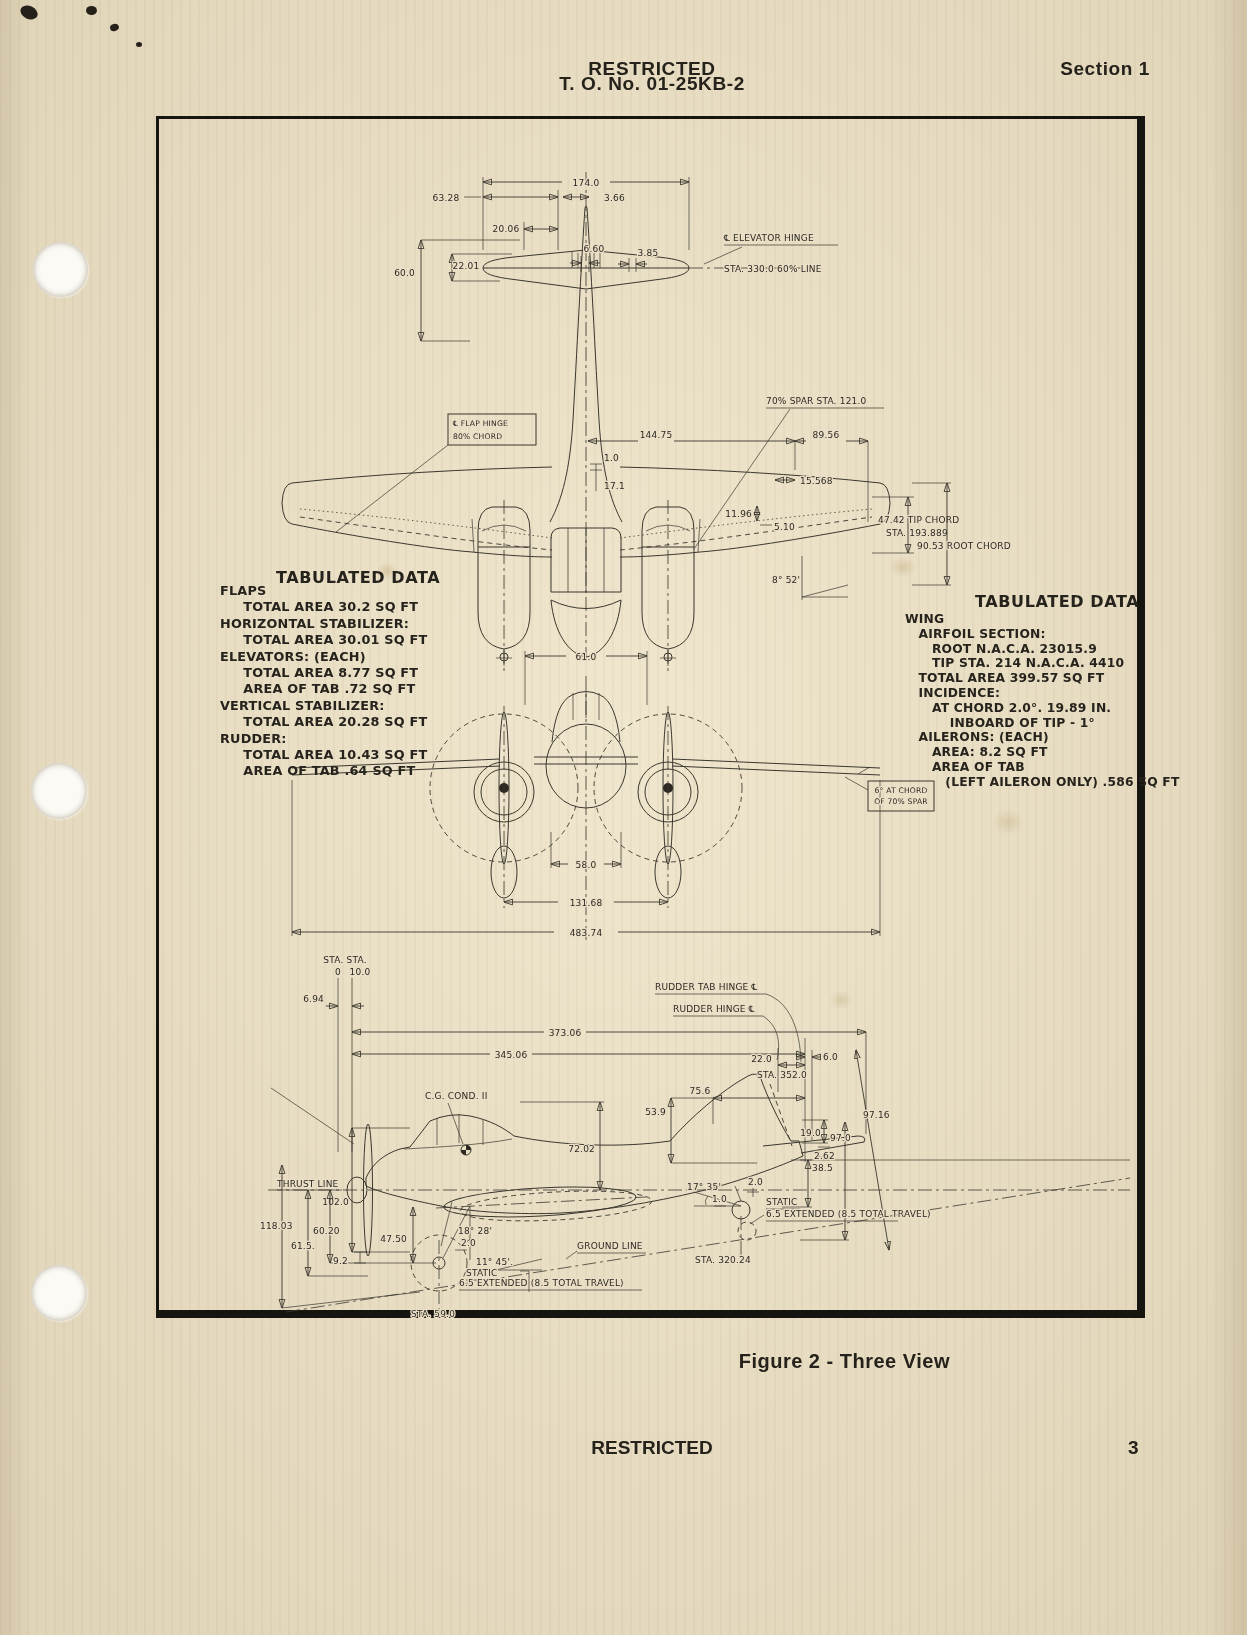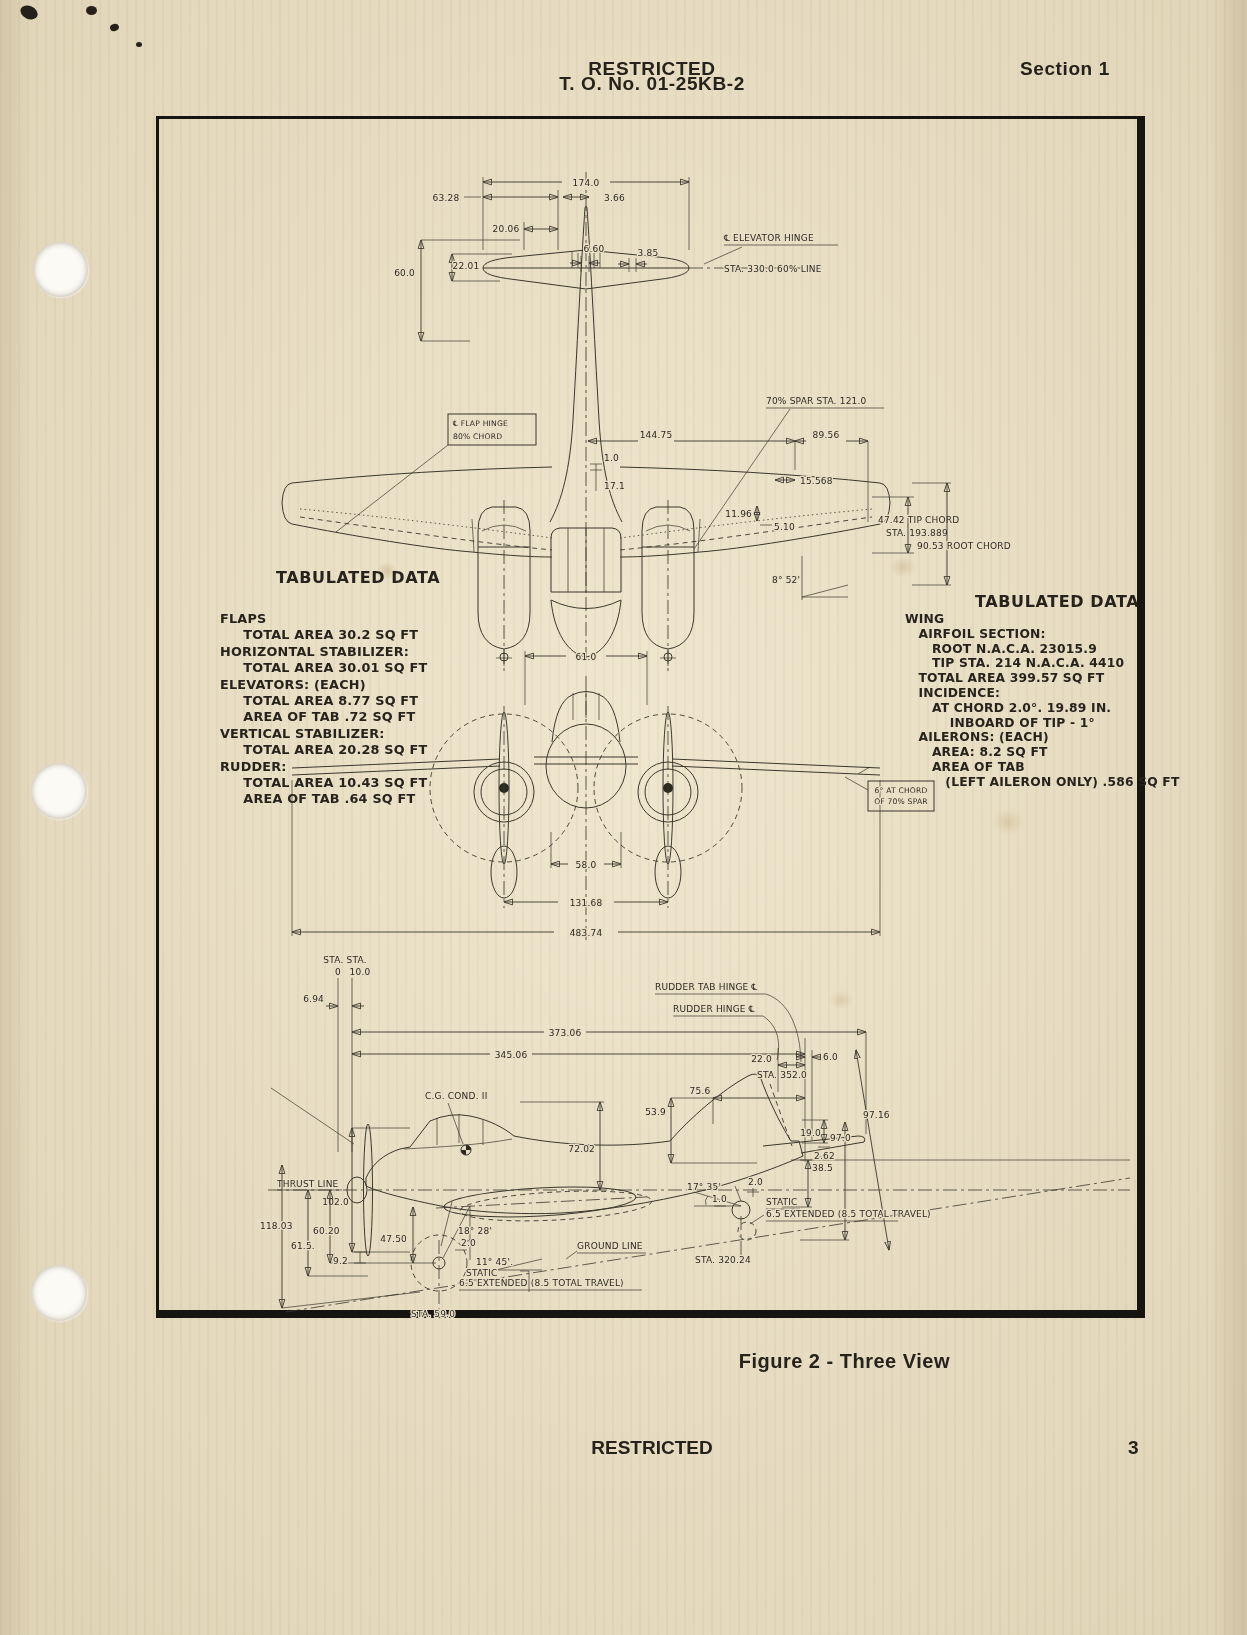--- a/index.html
+++ b/index.html
@@ -23,21 +23,21 @@
   .ink .dsh{stroke-dasharray:5 4;stroke-width:.9;}
   .ink .dot{stroke-dasharray:1.5 3;stroke-width:.8;}
   .ink .dim{stroke-width:.9;}
   .ink .thin{stroke-width:.7;}
   .ink .fill{fill:#2c2923;stroke:none;}
   text.lbl{font:9px "DejaVu Sans",sans-serif;fill:#2c2923;letter-spacing:.2px;
     paint-order:stroke;stroke:#eadfc6;stroke-width:2.6px;stroke-linejoin:round;}
   text.mid{text-anchor:middle;} text.end{text-anchor:end;}
   text.sm{font-size:7.6px;}
   .tabblock{position:absolute;white-space:pre;font-weight:bold;color:#26231d;}
-  .tabL{left:220px;top:583px;font-size:12.8px;line-height:16.4px;letter-spacing:.2px;margin-top:28px;}
+  .tabL{left:220px;top:583px;font-size:12.8px;line-height:16.4px;letter-spacing:.2px;}
   .tabR{left:905px;top:612px;font-size:12.3px;line-height:14.8px;letter-spacing:.2px;}
   .tabtitle{position:absolute;font-weight:bold;color:#26231d;font-size:16px;letter-spacing:.6px;}
   .cap{position:absolute;left:350px;top:1350px;width:600px;text-align:right;font-size:20px;letter-spacing:.5px;}
   .foot{position:absolute;top:1437px;font-size:19px;}
 </style>
 </head>
 <body>
 
 <div class="page">
 
@@ -49,21 +49,21 @@
   <div class="stain" style="left:884px;top:552px;width:38px;height:30px;background:radial-gradient(closest-side,rgba(150,110,40,.20),rgba(0,0,0,0) 70%);"></div>
   <div class="stain" style="left:986px;top:804px;width:44px;height:36px;background:radial-gradient(closest-side,rgba(150,110,40,.18),rgba(0,0,0,0) 70%);"></div>
   <div class="stain" style="left:824px;top:986px;width:34px;height:28px;background:radial-gradient(closest-side,rgba(150,110,40,.18),rgba(0,0,0,0) 70%);"></div>
 
   <div class="hole" style="left:33px;top:242px;width:55px;height:55px;"></div>
   <div class="hole" style="left:31px;top:763px;width:56px;height:56px;"></div>
   <div class="hole" style="left:31px;top:1265px;width:56px;height:56px;"></div>
 
   <div class="serif hdr" style="left:502px;top:58px;width:300px;">RESTRICTED</div>
   <div class="serif hdr" style="left:502px;top:73px;width:300px;">T. O. No. 01-25KB-2</div>
-  <div class="serif hdr" style="left:1020px;top:58px;width:180px;text-align:left;padding-right:50px;box-sizing:border-box;">Section 1</div>
+  <div class="serif hdr" style="left:1020px;top:58px;width:180px;text-align:right;padding-right:50px;box-sizing:border-box;">Section 1</div>
 
   <div class="dbox"></div>
 
   <svg class="overlay ink" width="1247" height="1635" viewBox="0 0 1247 1635">
     <defs>
       <marker id="ah" viewBox="0 0 10 10" refX="9.5" refY="5" markerWidth="10" markerHeight="10" orient="auto-start-reverse">
         <path d="M0,1.8 L10,5 L0,8.2 Z" fill="#3b372e" stroke="none"></path>
       </marker>
     </defs>
 

